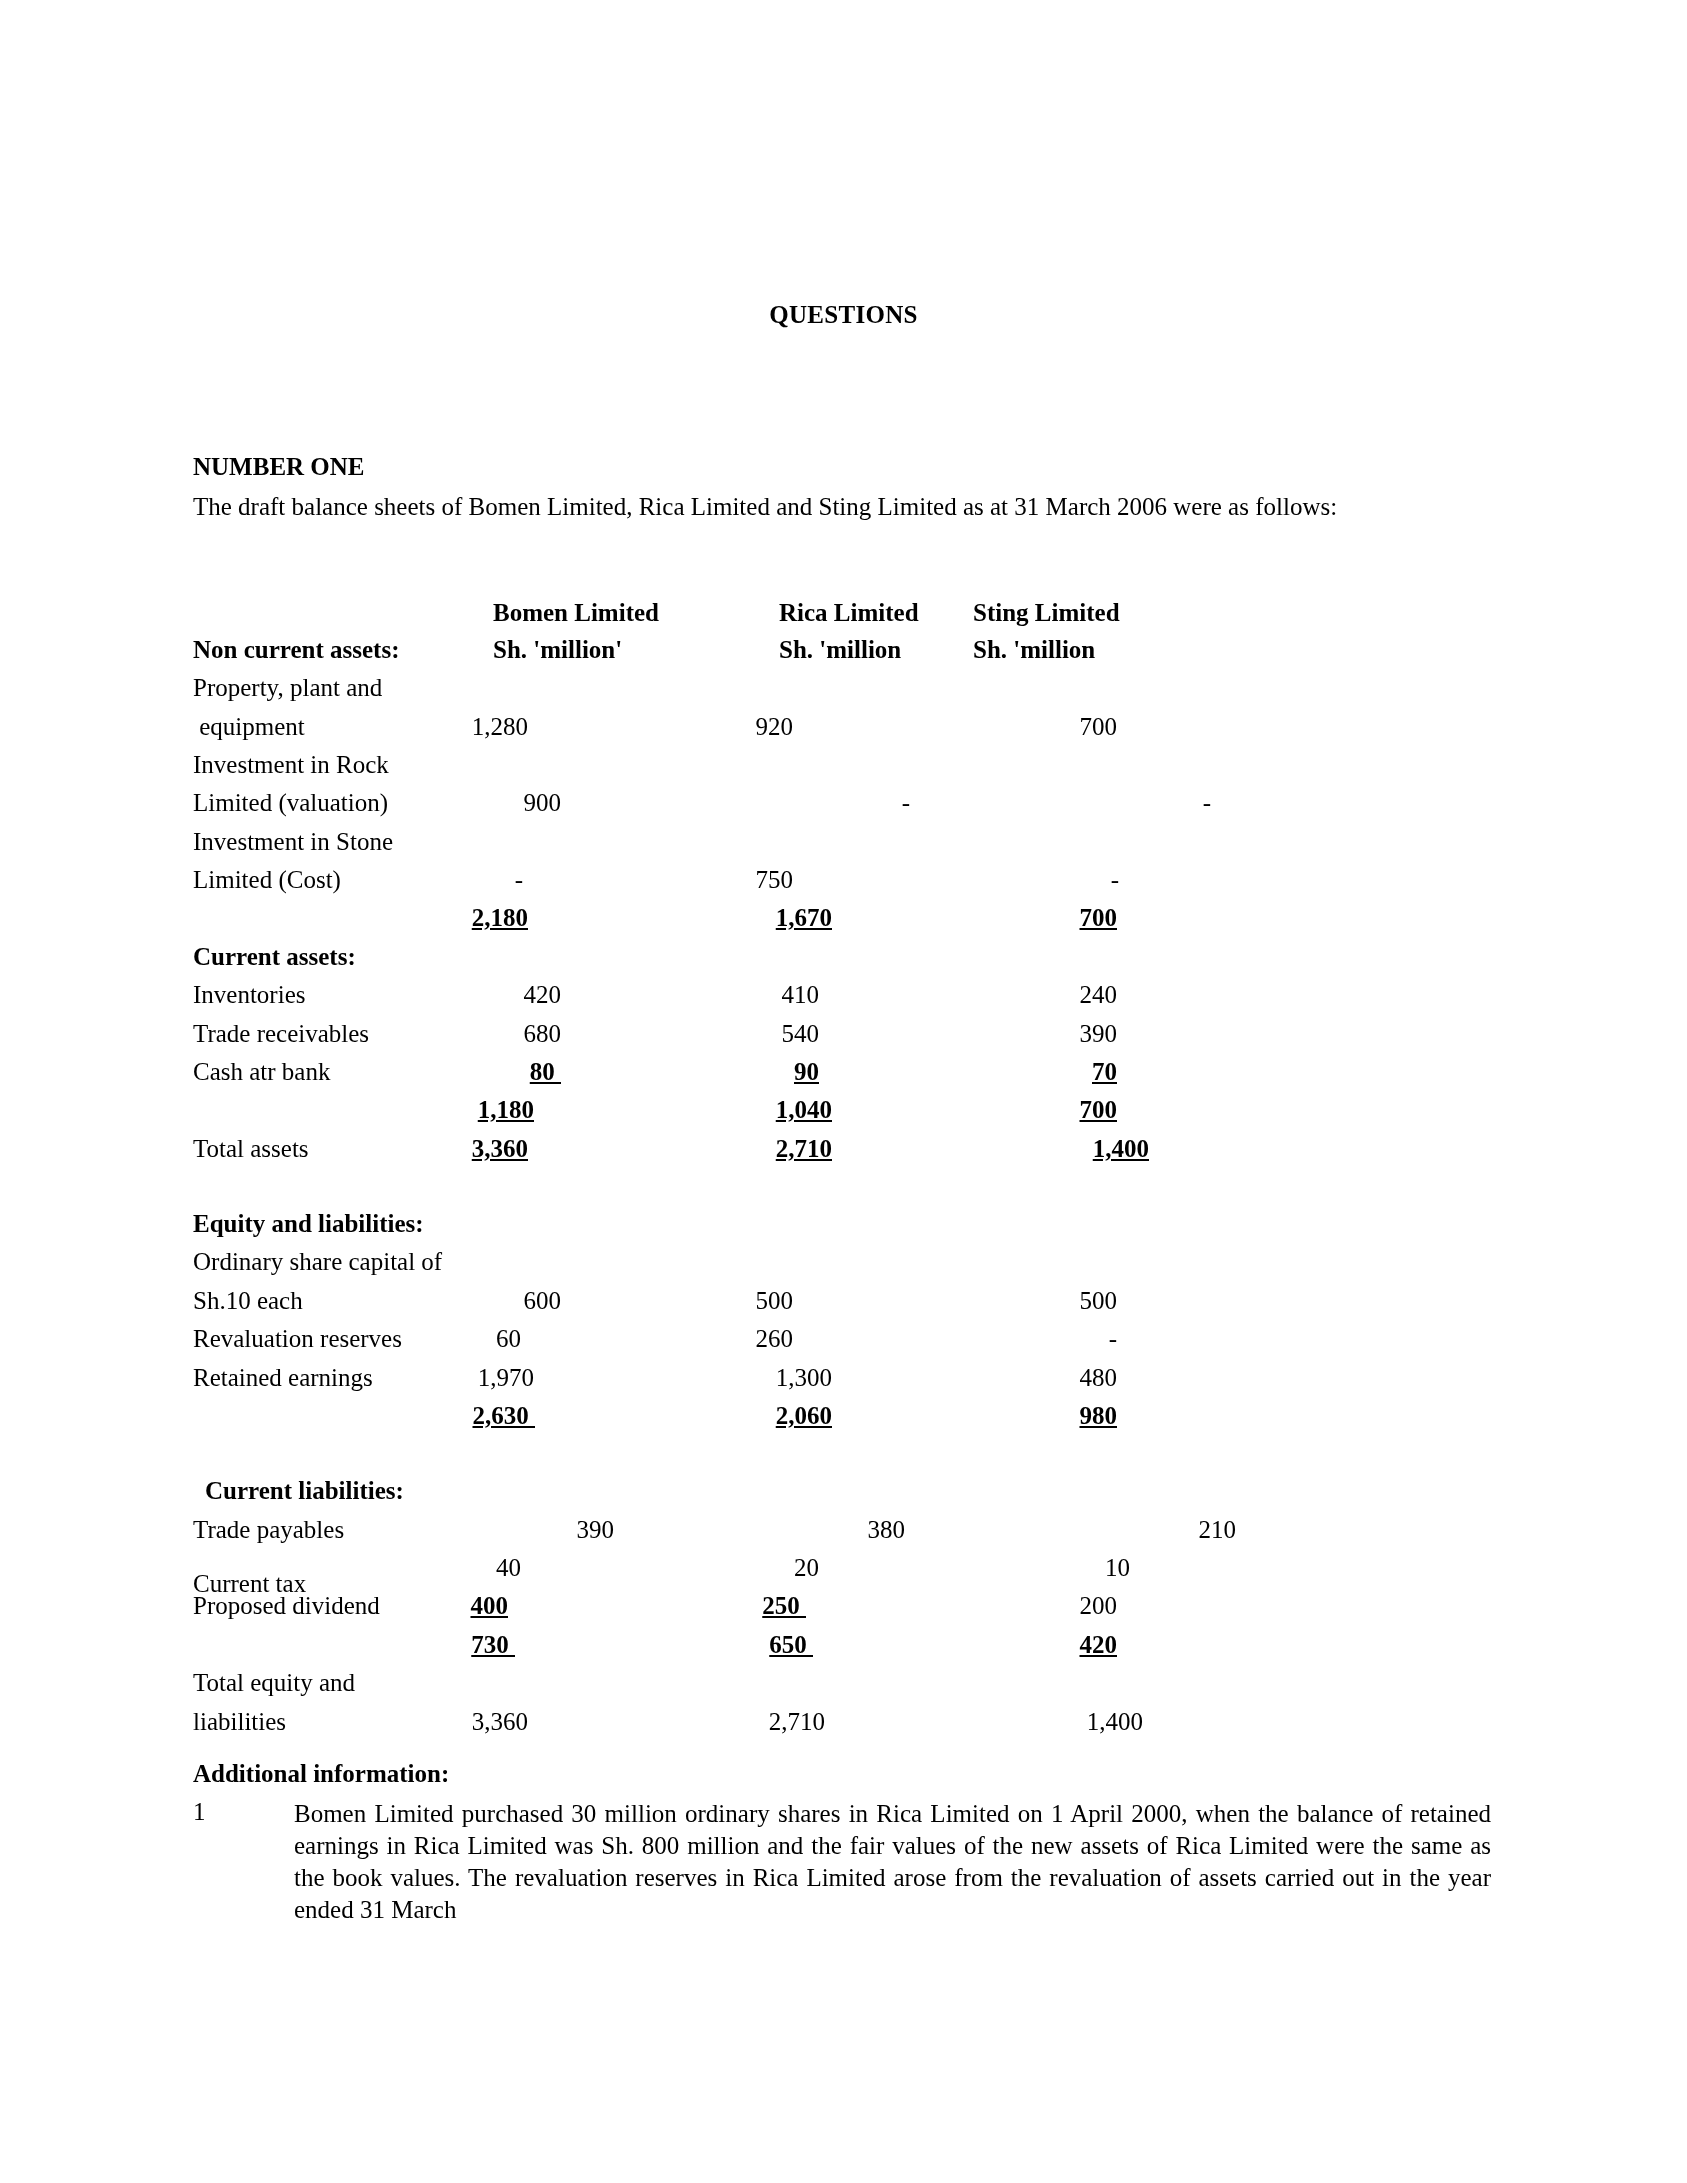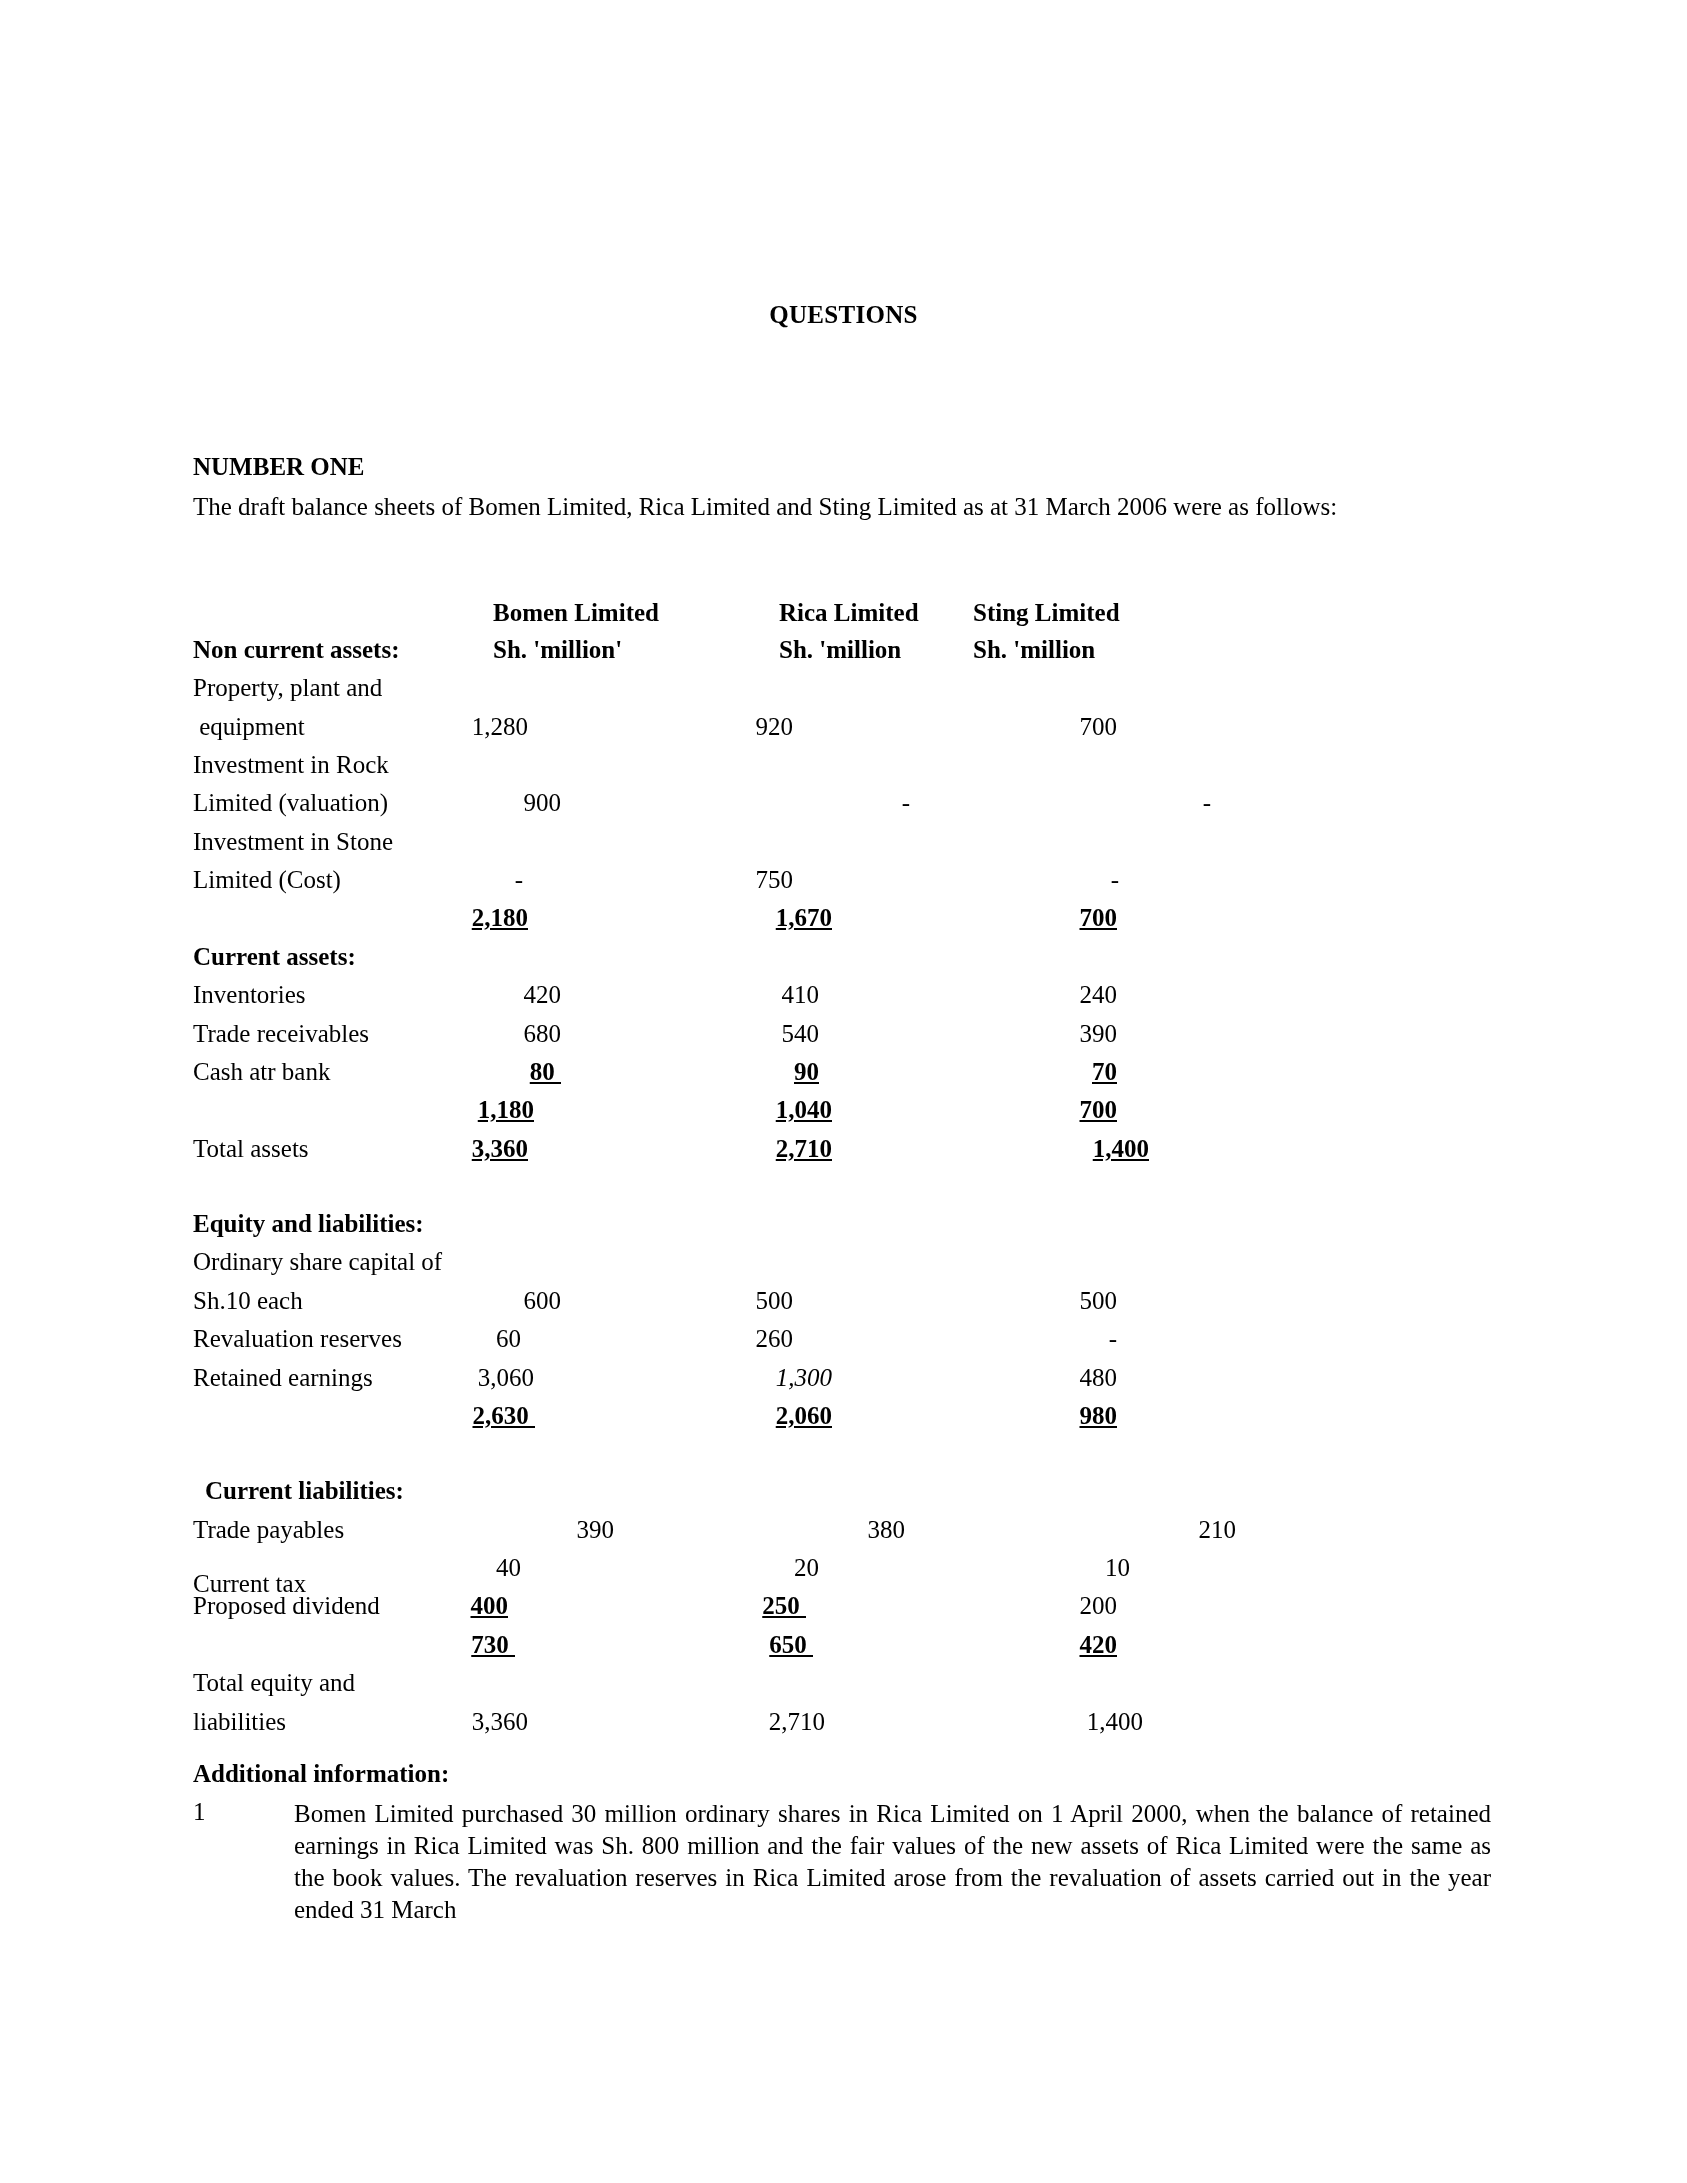--- a/index.html
+++ b/index.html
@@ -115,22 +115,22 @@
   <div class="num" style="left:437px; top:1287px; width:124px;">600</div>
   <div class="num" style="left:708px; top:1287px; width:85px;">500</div>
   <div class="num" style="left:1032px; top:1287px; width:85px;">500</div>
 
   <div class="lbl" style="left:193px; top:1325px;">Revaluation reserves</div>
   <div class="num" style="left:423px; top:1325px; width:98px;">60</div>
   <div class="num" style="left:708px; top:1325px; width:85px;">260</div>
   <div class="num" style="left:1032px; top:1325px; width:85px;">-</div>
 
   <div class="lbl" style="left:193px; top:1364px;">Retained earnings</div>
-  <div class="num" style="left:410px; top:1364px; width:124px;">3,060</div>
-  <div class="num" style="left:708px; top:1364px; width:124px;font-style:italic;">1,300</div>
+  <div class="num" style="left:410px; top:1364px; width:124px;">1,970</div>
+  <div class="num" style="left:708px; top:1364px; width:124px;">1,300</div>
   <div class="num" style="left:1032px; top:1364px; width:85px;">480</div>
 
   <div class="num u" style="left:404px; top:1402px; width:131px;">2,630 </div>
   <div class="num u" style="left:708px; top:1402px; width:124px;">2,060</div>
   <div class="num u" style="left:1032px; top:1402px; width:85px;">980</div>
 
   <div class="lbl b" style="left:193px; top:1477px;margin-left:12px;">Current liabilities:</div>
 
   <div class="lbl" style="left:193px; top:1516px;">Trade payables</div>
   <div class="num" style="left:503px; top:1516px; width:111px;">390</div>

